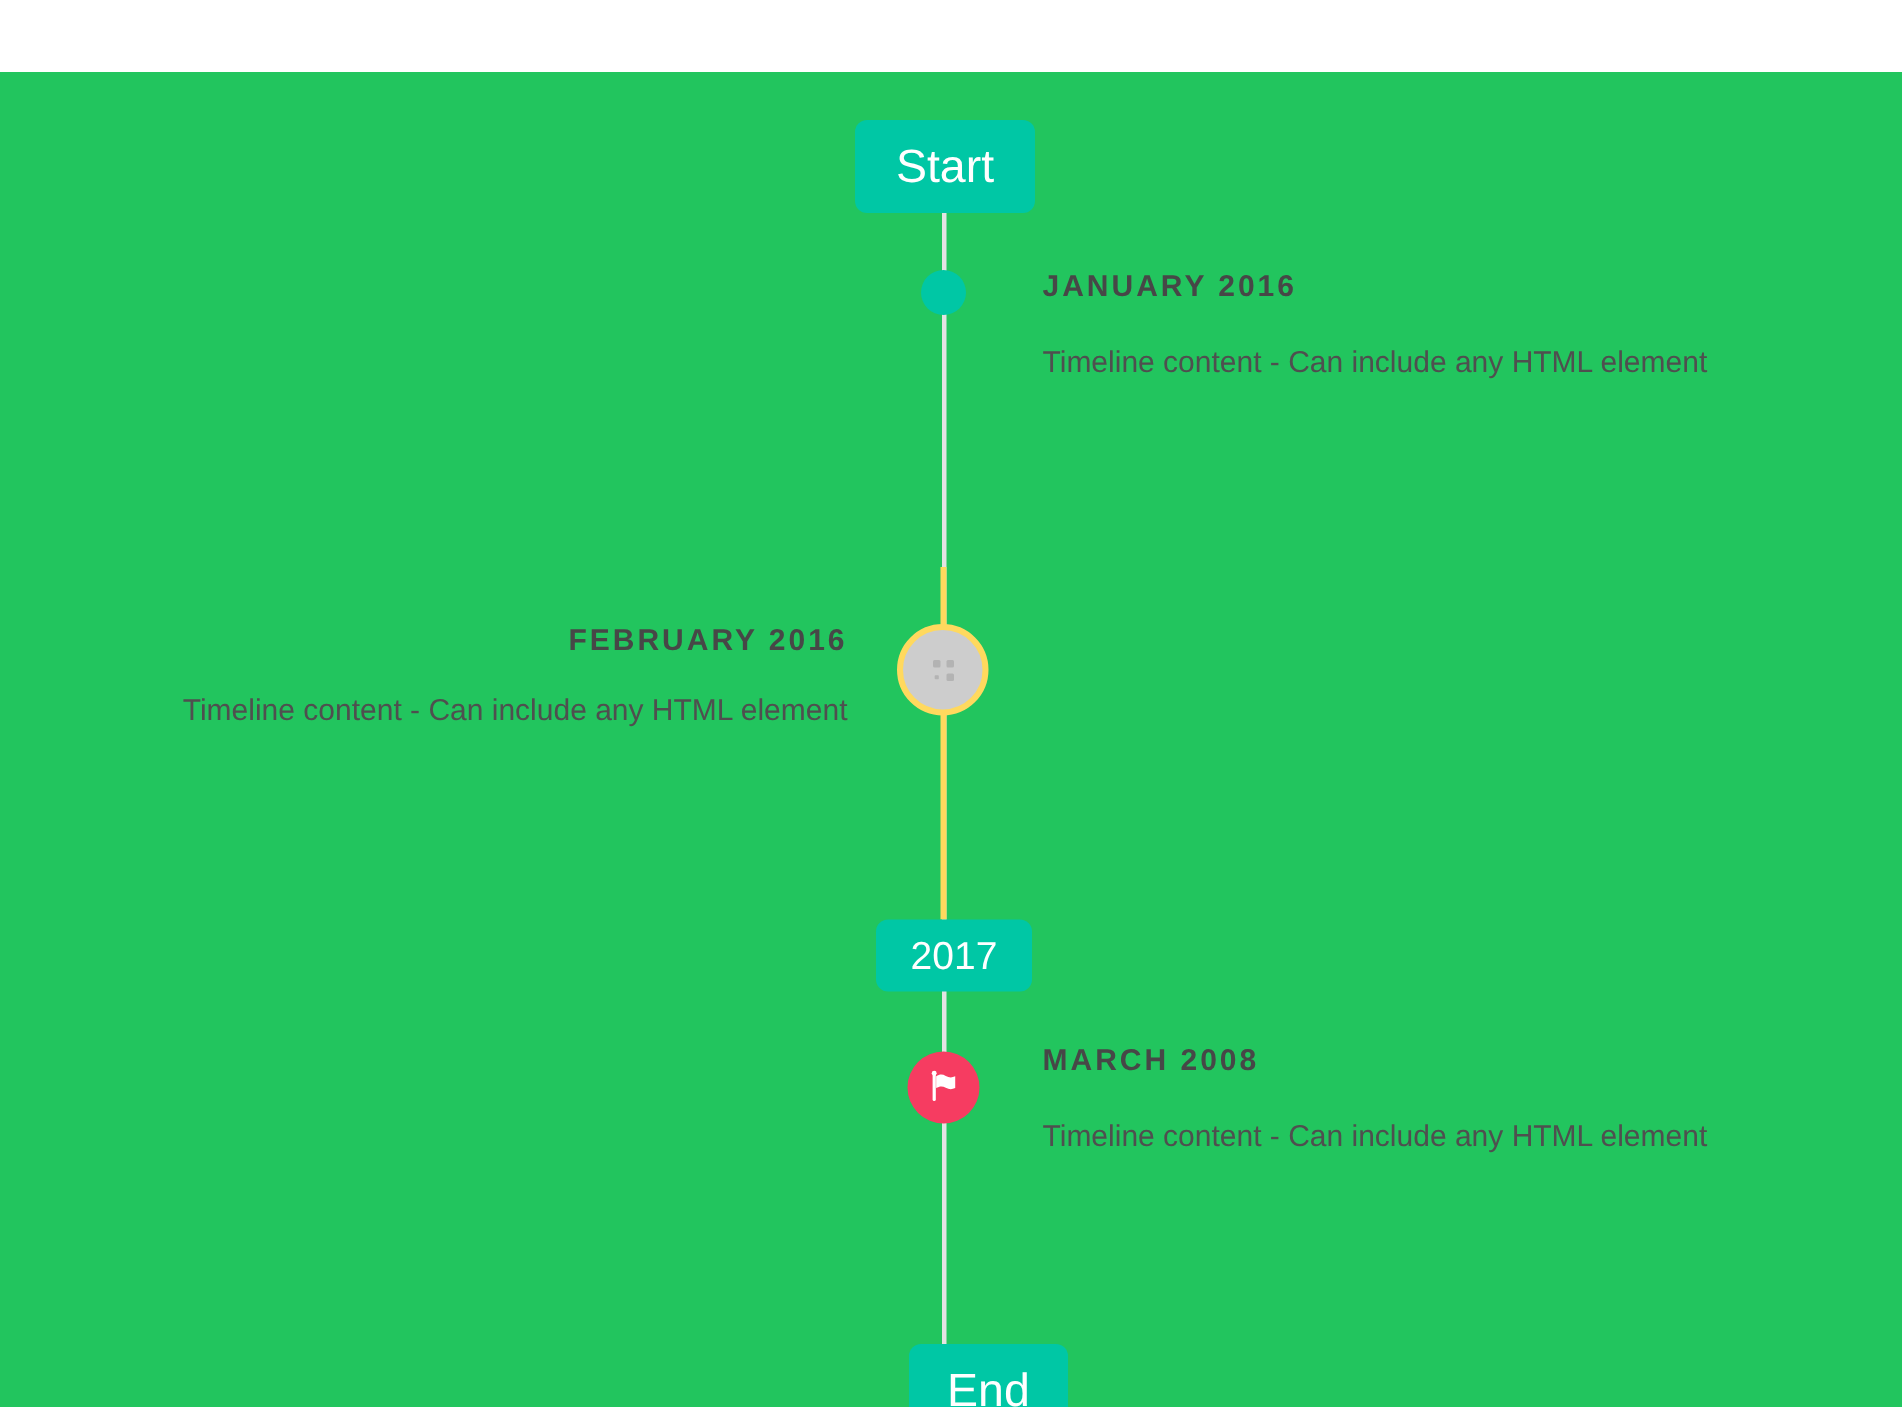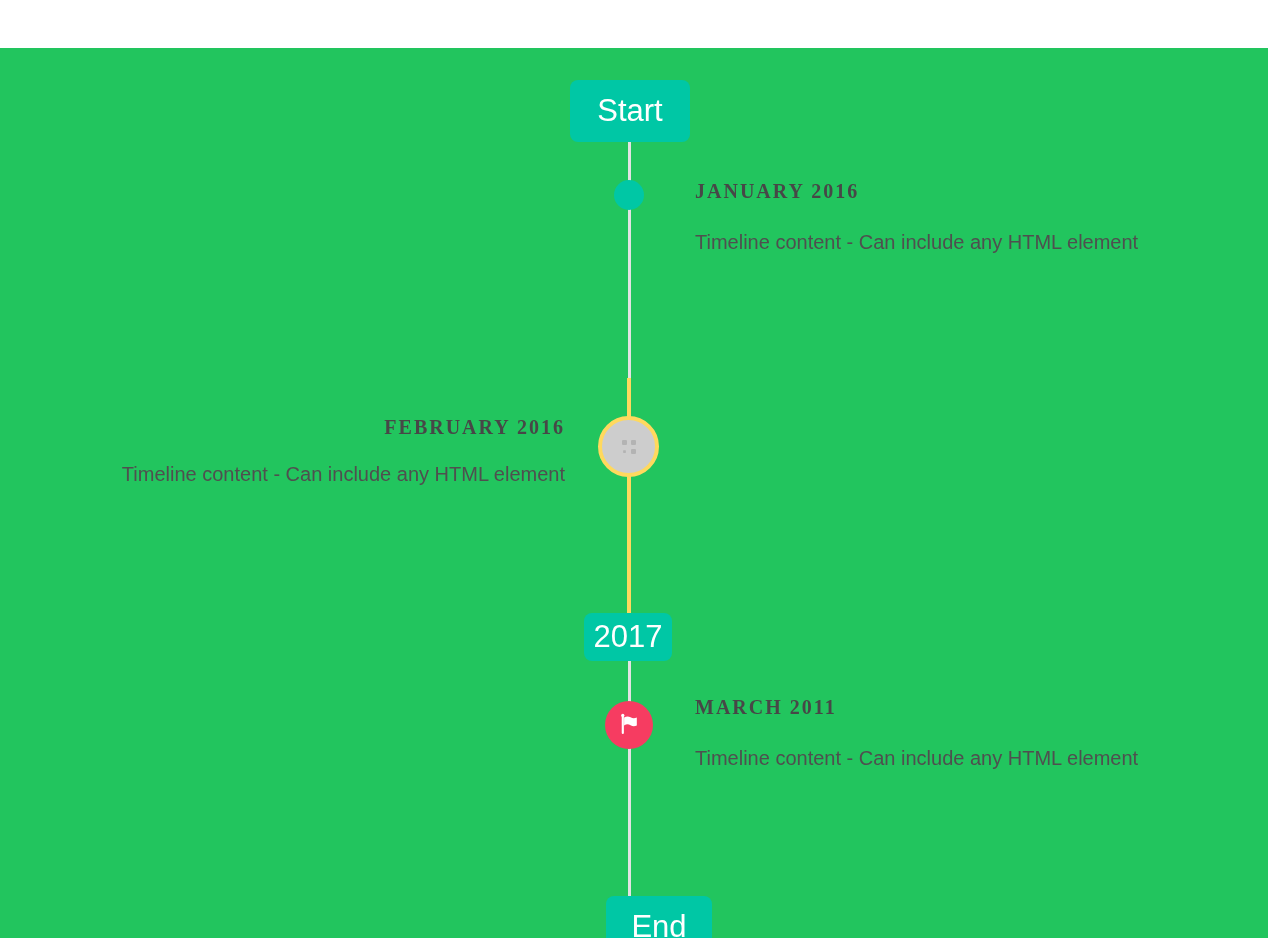--- a/index.html
+++ b/index.html
@@ -35,21 +35,21 @@
     background: var(--accent-teal, #00c7a5);
     color: #ffffff;
     border-radius: 8px;
     display: flex;
     align-items: center;
     justify-content: center;
     border: none;
     cursor: pointer;
   }
   .flag-start { left: 570px; top: 32px;  width: 120px; height: 62px; font-size: 31px; }
-  .flag-year  { left: 584px; top: 565px; width: 88px;  height: 48px; font-size: 31px; }
+  .flag-year  { left: 584px; top: 565px; width: 104px;  height: 48px; font-size: 26px; }
   .flag-end   { left: 606px; top: 848px; width: 106px; height: 62px; font-size: 31px; }
   
   .marker-dot {
     position: absolute;
     left: 614px; top: 132px;
     width: 30px; height: 30px;
     border-radius: 50%;
     background: var(--accent-teal, #00c7a5);
   }
   .marker-img {
@@ -88,21 +88,20 @@
   }
   
   .item-title {
     position: absolute;
     font-size: 20px;
     font-weight: 700;
     letter-spacing: 2px;
     line-height: 22px;
     color: var(--title-text, #474747);
     white-space: nowrap;
-    font-family: Liberation Serif, serif;
   }
   .item-content {
     position: absolute;
     width: 540px;
     font-size: 20px;
     line-height: 48px;
     color: var(--content-text, #4f4f4f);
   }
   .t-jan { left: 695px;  top: 132px; }
   .c-jan { left: 695px;  top: 170px; }
@@ -138,18 +137,18 @@
 
   <div class="flag-btn flag-year">2017</div>
 
   <div class="marker-flag">
     <svg width="27" height="27" viewBox="0 0 24 24">
       <path d="M7.2 4.9 C9.4 3.5 11.1 3.7 12.9 4.7 C14.7 5.7 16.4 5.9 18.5 4.9 L18.5 11.9 C16.4 12.9 14.7 12.7 12.9 11.7 C11.1 10.7 9.4 10.5 7.2 11.9 Z" fill="#ffffff"></path>
       <rect x="5.1" y="3.2" width="1.9" height="16.4" rx="0.95" fill="#ffffff"></rect>
       <circle cx="6.05" cy="3.1" r="1.45" fill="#ffffff"></circle>
     </svg>
   </div>
-  <div class="item-title t-mar">MARCH 2011</div>
+  <div class="item-title t-mar">MARCH 2008</div>
   <div class="item-content c-mar">Timeline content - Can include any HTML element</div>
 
   <div class="flag-btn flag-end">End</div>
 
 </div>
 
 </body></html>

